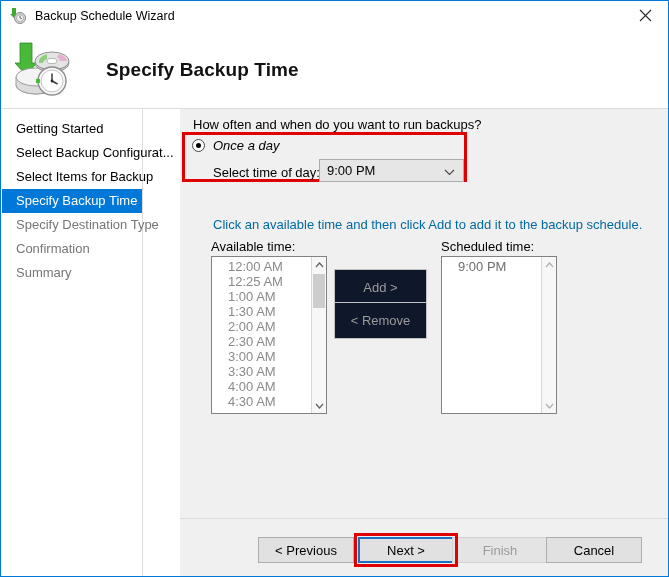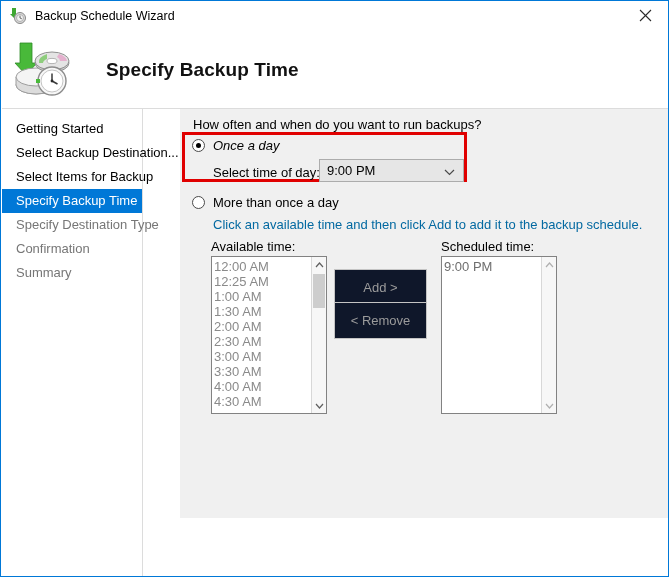--- a/index.html
+++ b/index.html
@@ -223,21 +223,21 @@
     box-sizing: border-box;
     overflow: hidden;
   }
   #available-list { left: 31px; top: 147px; width: 116px; height: 158px; }
   #scheduled-list { left: 261px; top: 147px; width: 116px; height: 158px; }
 
   .list-items {
     position: absolute;
     left: 0; top: 0;
     right: 16px;
-    padding: 2px 0 0 2px;
+    padding: 2px 0 0 16px;
   }
   .list-item {
     font-size: 13px;
     line-height: 15px;
     color: #8a8a8a;
     white-space: nowrap;
     cursor: default;
   }
   #scheduled-list .list-item { color: #6e6e6e; }
 
@@ -377,21 +377,21 @@
         <circle cx="38" cy="40" r="1.4" fill="#2a2a2a"></circle>
         <rect x="22" y="38" width="4" height="4" fill="#49b93a"></rect>
       </svg>
     </div>
     <div id="header-title">Specify Backup Time</div>
   </div>
   <div id="header-rule"></div>
 
   <div id="sidebar">
     <div class="side-item done">Getting Started</div>
-    <div class="side-item done">Select Backup Destination...</div>
+    <div class="side-item done">Select Backup Configurat...</div>
     <div class="side-item done">Select Items for Backup</div>
     <div class="side-item active">Specify Backup Time</div>
     <div class="side-item future">Specify Destination Type</div>
     <div class="side-item future">Confirmation</div>
     <div class="side-item future">Summary</div>
   </div>
 
   <div id="main">
 
     <div id="question">How often and when do you want to run backups?</div>
@@ -407,24 +407,20 @@
 
     <div id="time-select">
       <span id="time-select-value">9:00 PM</span>
       <span id="time-select-chevron">
         <svg width="11" height="7" viewBox="0 0 11 7">
           <polyline points="1,1 5.5,5.5 10,1" fill="none" stroke="#4a4a4a" stroke-width="1.2"></polyline>
         </svg>
       </span>
     </div>
 
-    <div class="radio-row" id="row-more">
-      <span class="radio"></span>
-      <span class="radio-label">More than once a day</span>
-    </div>
 
     <div id="hint-text">Click an available time and then click Add to add it to the backup schedule.</div>
 
     <div class="list-label" id="available-label">Available time:</div>
     <div class="list-label" id="scheduled-label">Scheduled time:</div>
 
     <div class="listbox" id="available-list">
       <div class="list-items">
         <div class="list-item">12:00 AM</div>
         <div class="list-item">12:25 AM</div>
@@ -468,14 +464,21 @@
         <div class="sb-arrow down">
           <svg width="9" height="6" viewBox="0 0 9 6">
             <polyline points="1,1 4.5,5 8,1" fill="none" stroke="#b0b0b0" stroke-width="1.2"></polyline>
           </svg>
         </div>
       </div>
     </div>
 
   </div>
 
+  <div id="footer">
+    <div class="footer-button" id="prev-button">&lt; Previous</div>
+    <div class="footer-button" id="next-button">Next &gt;</div>
+    <div class="footer-button" id="finish-button">Finish</div>
+    <div class="footer-button" id="cancel-button">Cancel</div>
+    <div id="annot-next"></div>
+  </div>
 
 </div>
 
 </body></html>

